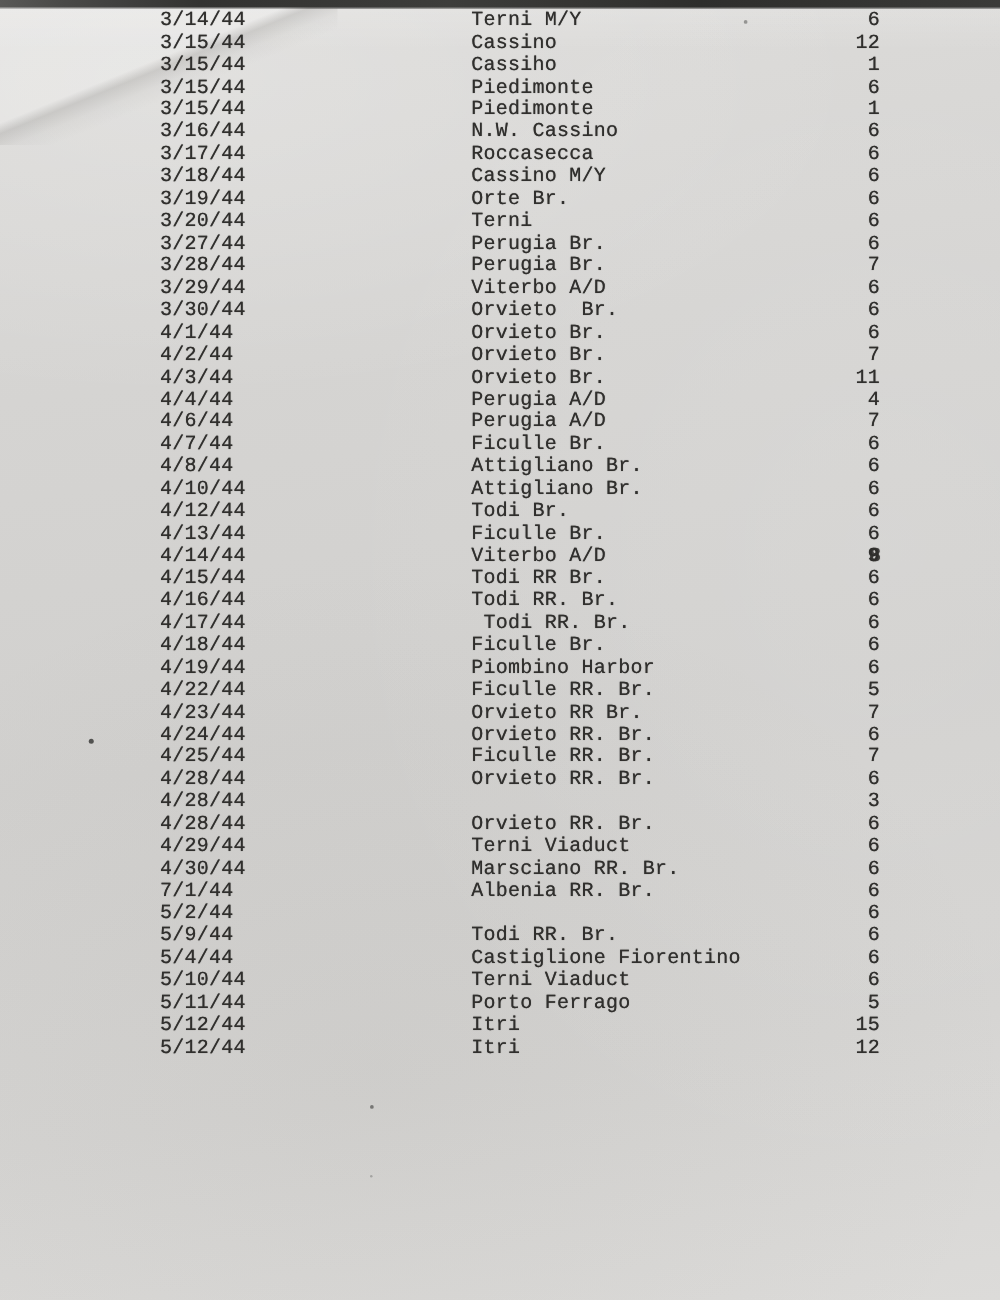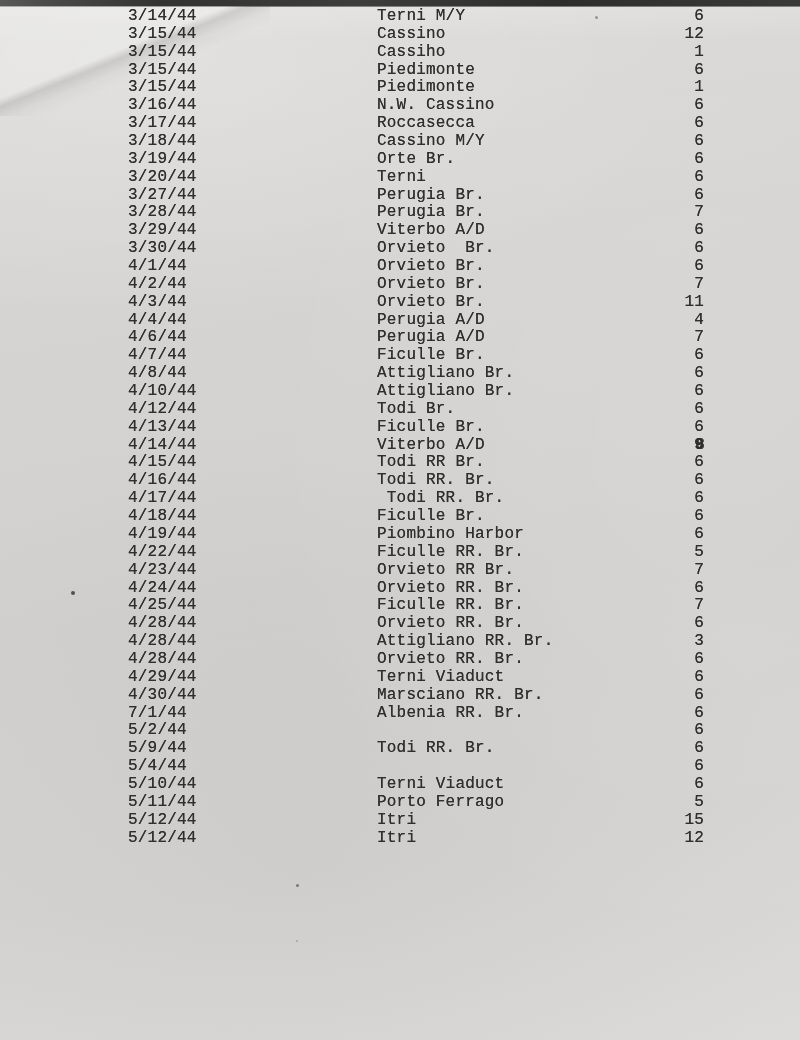--- a/index.html
+++ b/index.html
@@ -108,28 +108,28 @@
       <div class="row"><span class="cell-date">4/15/44</span><span class="cell-target">Todi RR Br.</span><span class="cell-count">6</span></div>
       <div class="row"><span class="cell-date">4/16/44</span><span class="cell-target">Todi RR. Br.</span><span class="cell-count">6</span></div>
       <div class="row"><span class="cell-date">4/17/44</span><span class="cell-target"> Todi RR. Br.</span><span class="cell-count">6</span></div>
       <div class="row"><span class="cell-date">4/18/44</span><span class="cell-target">Ficulle Br.</span><span class="cell-count">6</span></div>
       <div class="row"><span class="cell-date">4/19/44</span><span class="cell-target">Piombino Harbor</span><span class="cell-count">6</span></div>
       <div class="row"><span class="cell-date">4/22/44</span><span class="cell-target">Ficulle RR. Br.</span><span class="cell-count">5</span></div>
       <div class="row"><span class="cell-date">4/23/44</span><span class="cell-target">Orvieto RR Br.</span><span class="cell-count">7</span></div>
       <div class="row"><span class="cell-date">4/24/44</span><span class="cell-target">Orvieto RR. Br.</span><span class="cell-count">6</span></div>
       <div class="row"><span class="cell-date">4/25/44</span><span class="cell-target">Ficulle RR. Br.</span><span class="cell-count">7</span></div>
       <div class="row"><span class="cell-date">4/28/44</span><span class="cell-target">Orvieto RR. Br.</span><span class="cell-count">6</span></div>
-      <div class="row"><span class="cell-date">4/28/44</span><span class="cell-target">Attigliano RR. Br.</span><span class="cell-count">3</span></div>
+      <div class="row"><span class="cell-date">4/28/44</span><span class="cell-count">3</span></div>
       <div class="row"><span class="cell-date">4/28/44</span><span class="cell-target">Orvieto RR. Br.</span><span class="cell-count">6</span></div>
       <div class="row"><span class="cell-date">4/29/44</span><span class="cell-target">Terni Viaduct</span><span class="cell-count">6</span></div>
       <div class="row"><span class="cell-date">4/30/44</span><span class="cell-target">Marsciano RR. Br.</span><span class="cell-count">6</span></div>
       <div class="row"><span class="cell-date">7/1/44</span><span class="cell-target">Albenia RR. Br.</span><span class="cell-count">6</span></div>
       <div class="row"><span class="cell-date">5/2/44</span><span class="cell-count">6</span></div>
       <div class="row"><span class="cell-date">5/9/44</span><span class="cell-target">Todi RR. Br.</span><span class="cell-count">6</span></div>
-      <div class="row"><span class="cell-date">5/4/44</span><span class="cell-count">6</span></div>
+      <div class="row"><span class="cell-date">5/4/44</span><span class="cell-target">Castiglione Fiorentino</span><span class="cell-count">6</span></div>
       <div class="row"><span class="cell-date">5/10/44</span><span class="cell-target">Terni Viaduct</span><span class="cell-count">6</span></div>
       <div class="row"><span class="cell-date">5/11/44</span><span class="cell-target">Porto Ferrago</span><span class="cell-count">5</span></div>
       <div class="row"><span class="cell-date">5/12/44</span><span class="cell-target">Itri</span><span class="cell-count">15</span></div>
       <div class="row"><span class="cell-date">5/12/44</span><span class="cell-target">Itri</span><span class="cell-count">12</span></div>
     </div>
 
   <div class="speck s1"></div>
   <div class="speck s2"></div>
   <div class="speck s3"></div>
   <div class="speck s4"></div>

